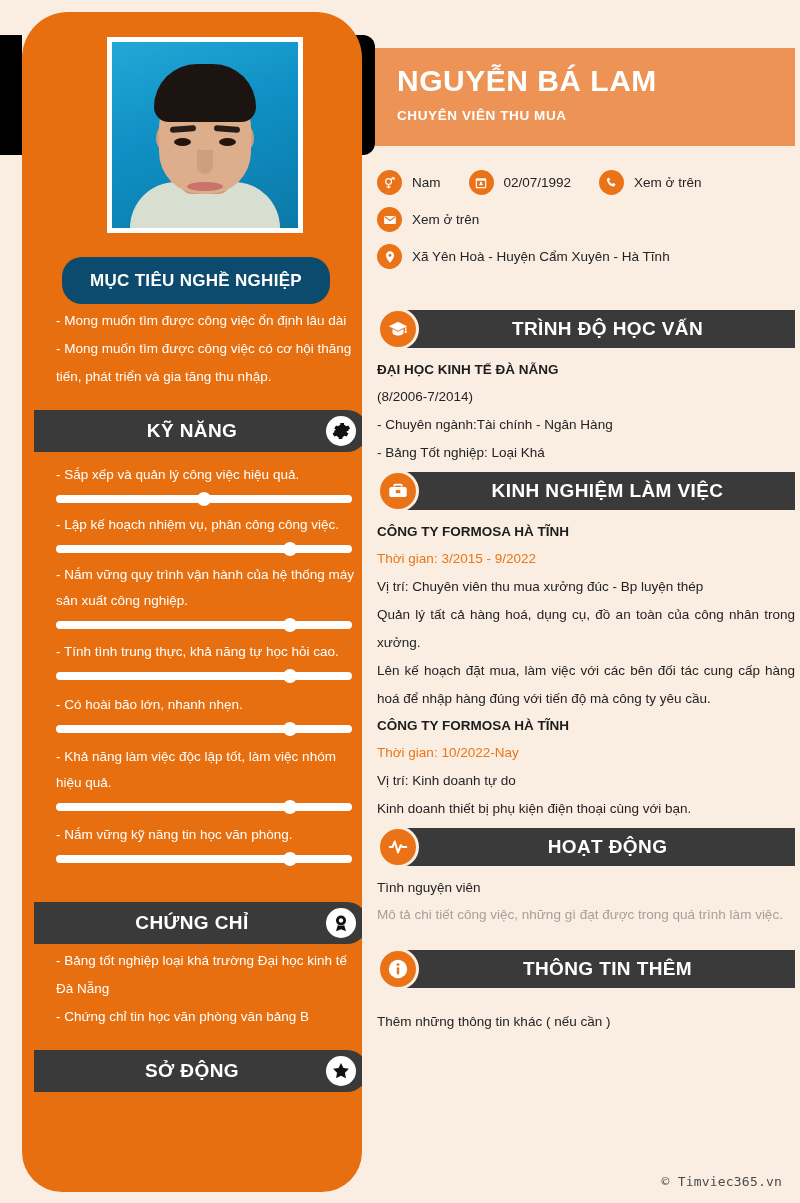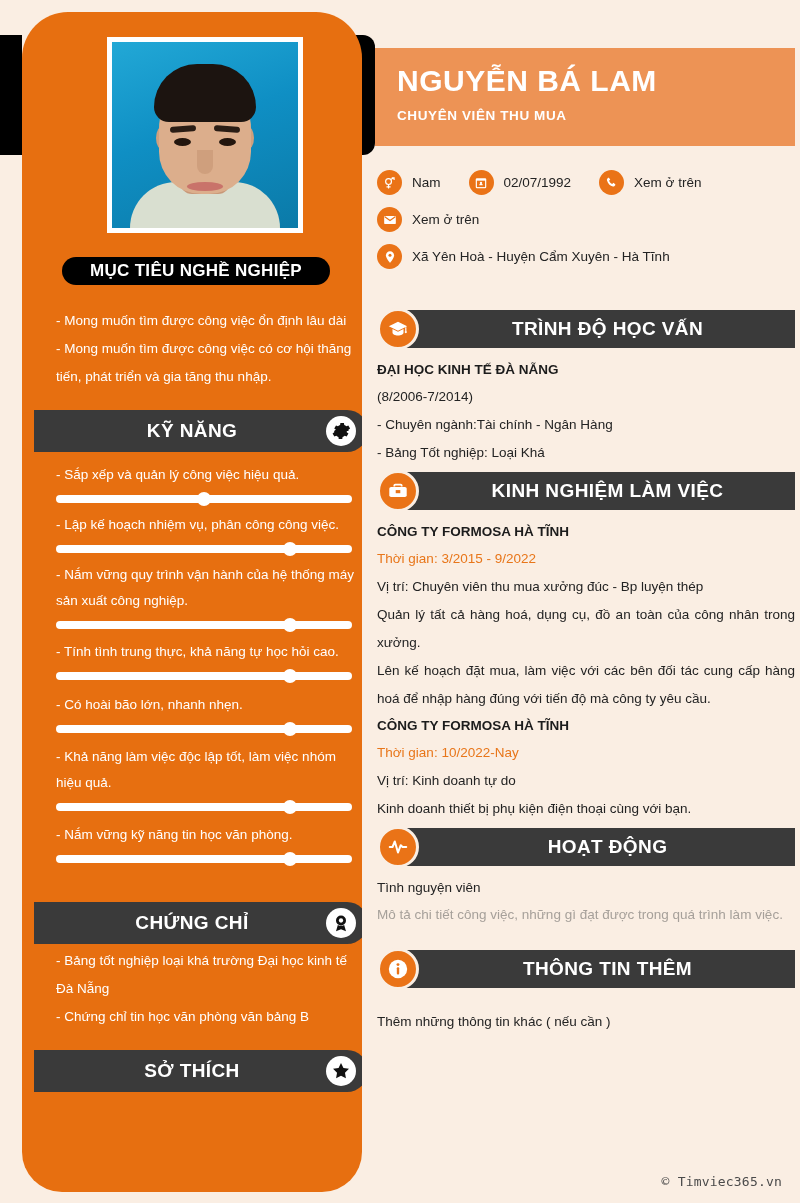--- a/index.html
+++ b/index.html
@@ -112,22 +112,22 @@
     position: absolute; left: 50%; top: 140px;
     transform: translateX(-50%);
     width: 36px; height: 9px;
     background: #c9736a;
     border-radius: 50%;
   }
 
   
   .pill-title {
     position: absolute; left: 40px;
-    width: 268px; height: 28px;
-    background: #000000;
+    width: 268px; height: 47px;
+    background: #0c4a6e;
     border-radius: 20px;
     color: #fff;
     font-size: 17px; font-weight: bold;
     letter-spacing: .3px;
     display: flex; align-items: center; justify-content: center;
   }
 
   
   .lsec-head {
     position: absolute; left: 12px;
@@ -380,21 +380,21 @@
       </span>
     </div>
 
     <div class="ltext" style="top:935px;">
       <div class="line">- Bảng tốt nghiệp loại khá trường Đại học kinh tế Đà Nẵng</div>
       <div class="line">- Chứng chỉ tin học văn phòng văn bảng B</div>
     </div>
 
     <div class="ltab" style="top:1040px;"></div>
     <div class="lsec-head" style="top:1038px;">
-      <span class="lsec-title">SỞ THÍCH</span>
+      <span class="lsec-title">SỞ ĐỘNG</span>
       <span class="lsec-icon">
         <svg width="20" height="20" viewBox="0 0 24 24" fill="#111">
           <path d="M12 2.5l2.95 5.98 6.6.96-4.78 4.65 1.13 6.57L12 17.56l-5.9 3.1 1.13-6.57L2.45 9.44l6.6-.96z"></path>
         </svg>
       </span>
     </div>
 
 
   </div>
 

